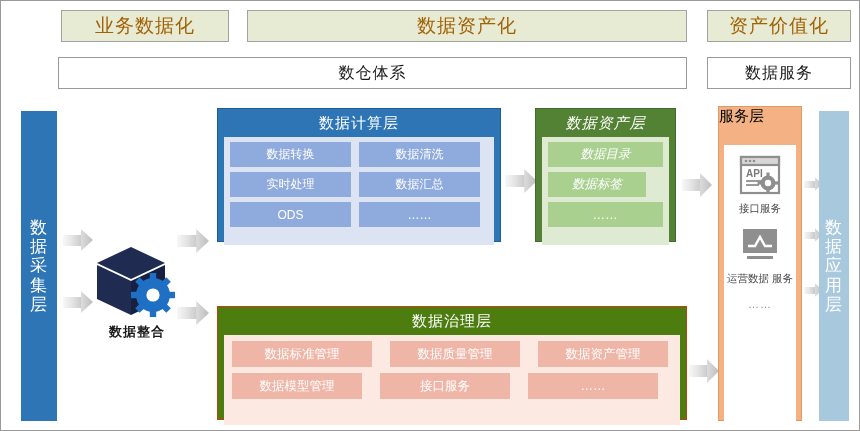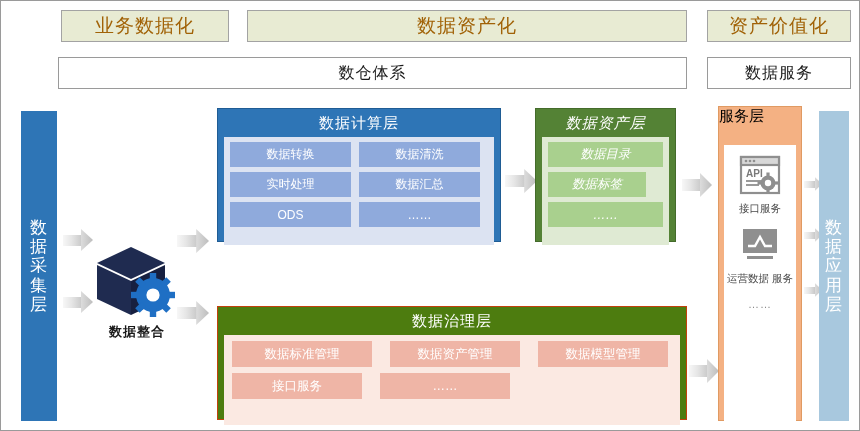--- a/index.html
+++ b/index.html
@@ -184,20 +184,21 @@
 
   <div class="arrow" style="left:681px;top:172px;width:30px;height:24px;">
     <div class="shaft"></div>
       <div class="head"></div>
   </div>
 
   <div class="abs group gov" style="left:216px;top:305px;width:470px;height:114px;">
     <div class="ghead" style="height:28px;">数据治理层</div>
     <div class="gbody" style="margin:0 6px 6px 6px;height:78px;padding:6px 8px;display:flex;flex-wrap:wrap;gap:6px 18px;">
       <div class="tile-red" style="width:140px;height:26px;">数据标准管理</div>
+      <div class="tile-red" style="width:130px;height:26px;">数据质量管理</div>
       <div class="tile-red" style="width:130px;height:26px;">数据资产管理</div>
       <div class="tile-red" style="width:130px;height:26px;">数据模型管理</div>
       <div class="tile-red" style="width:130px;height:26px;">接口服务</div>
       <div class="tile-red" style="width:130px;height:26px;">……</div>
     </div>
   </div>
 
   <div class="arrow" style="left:688px;top:358px;width:30px;height:24px;">
     <div class="shaft"></div>
       <div class="head"></div>

